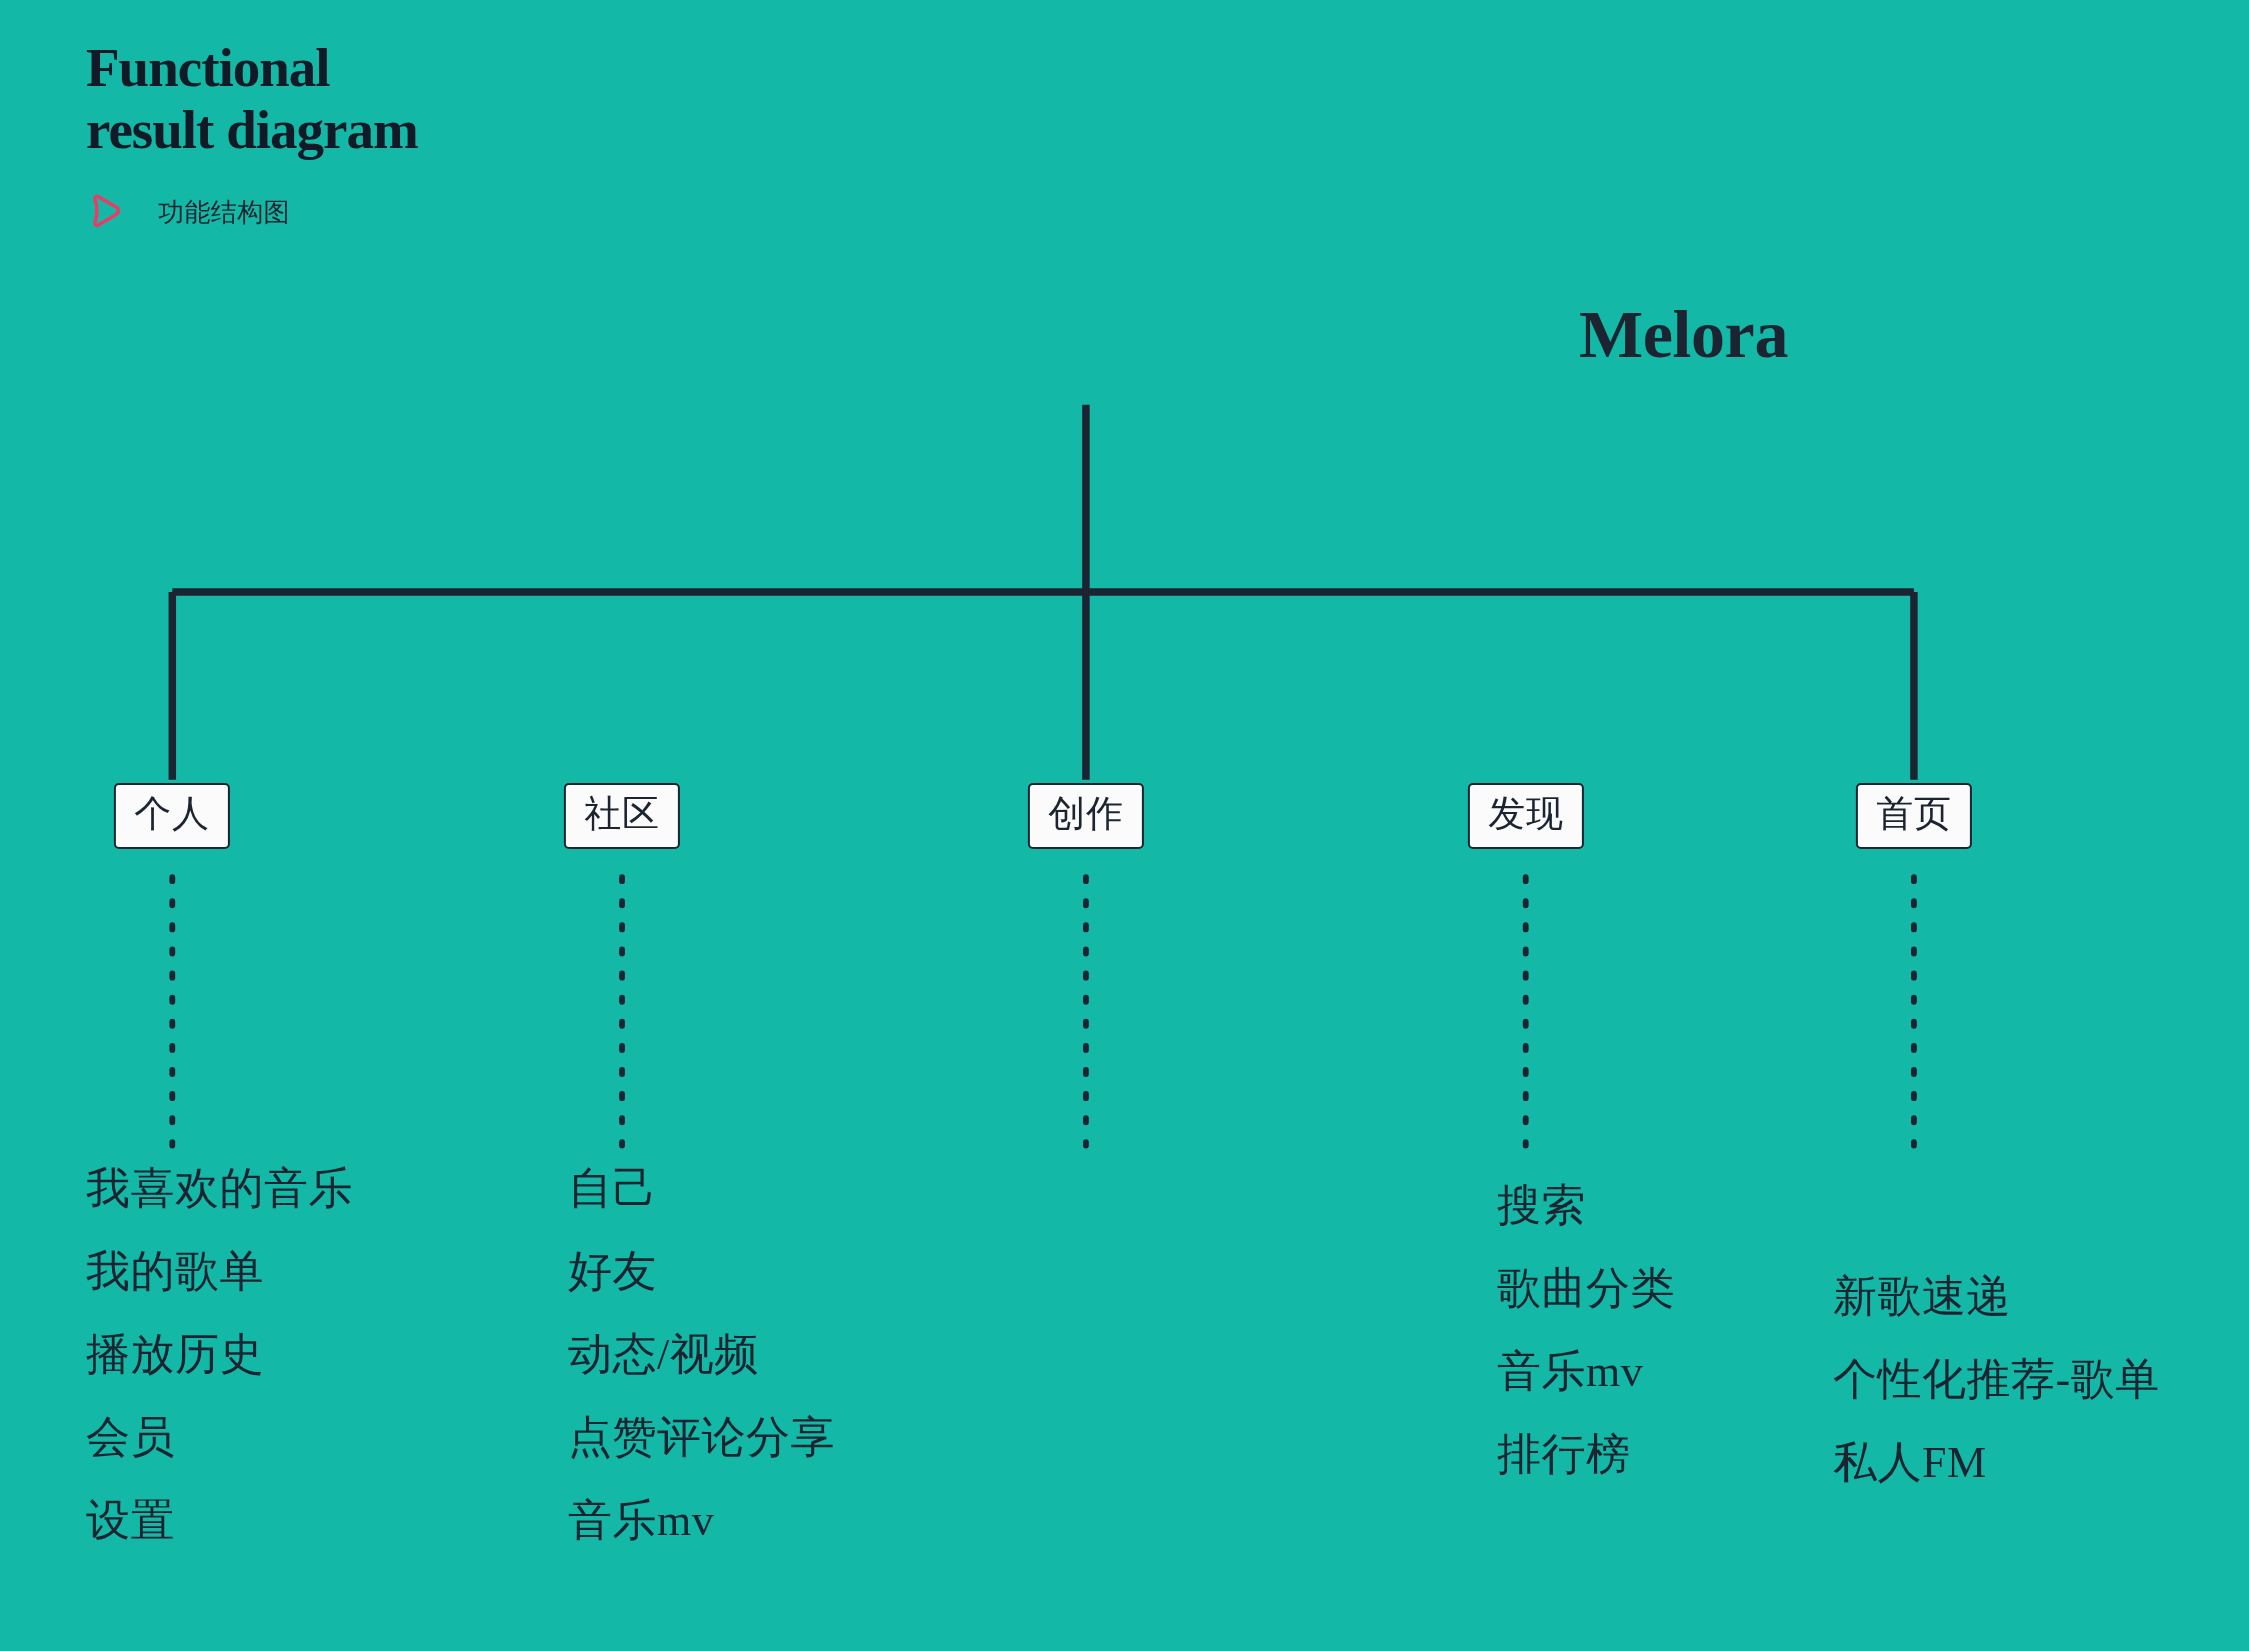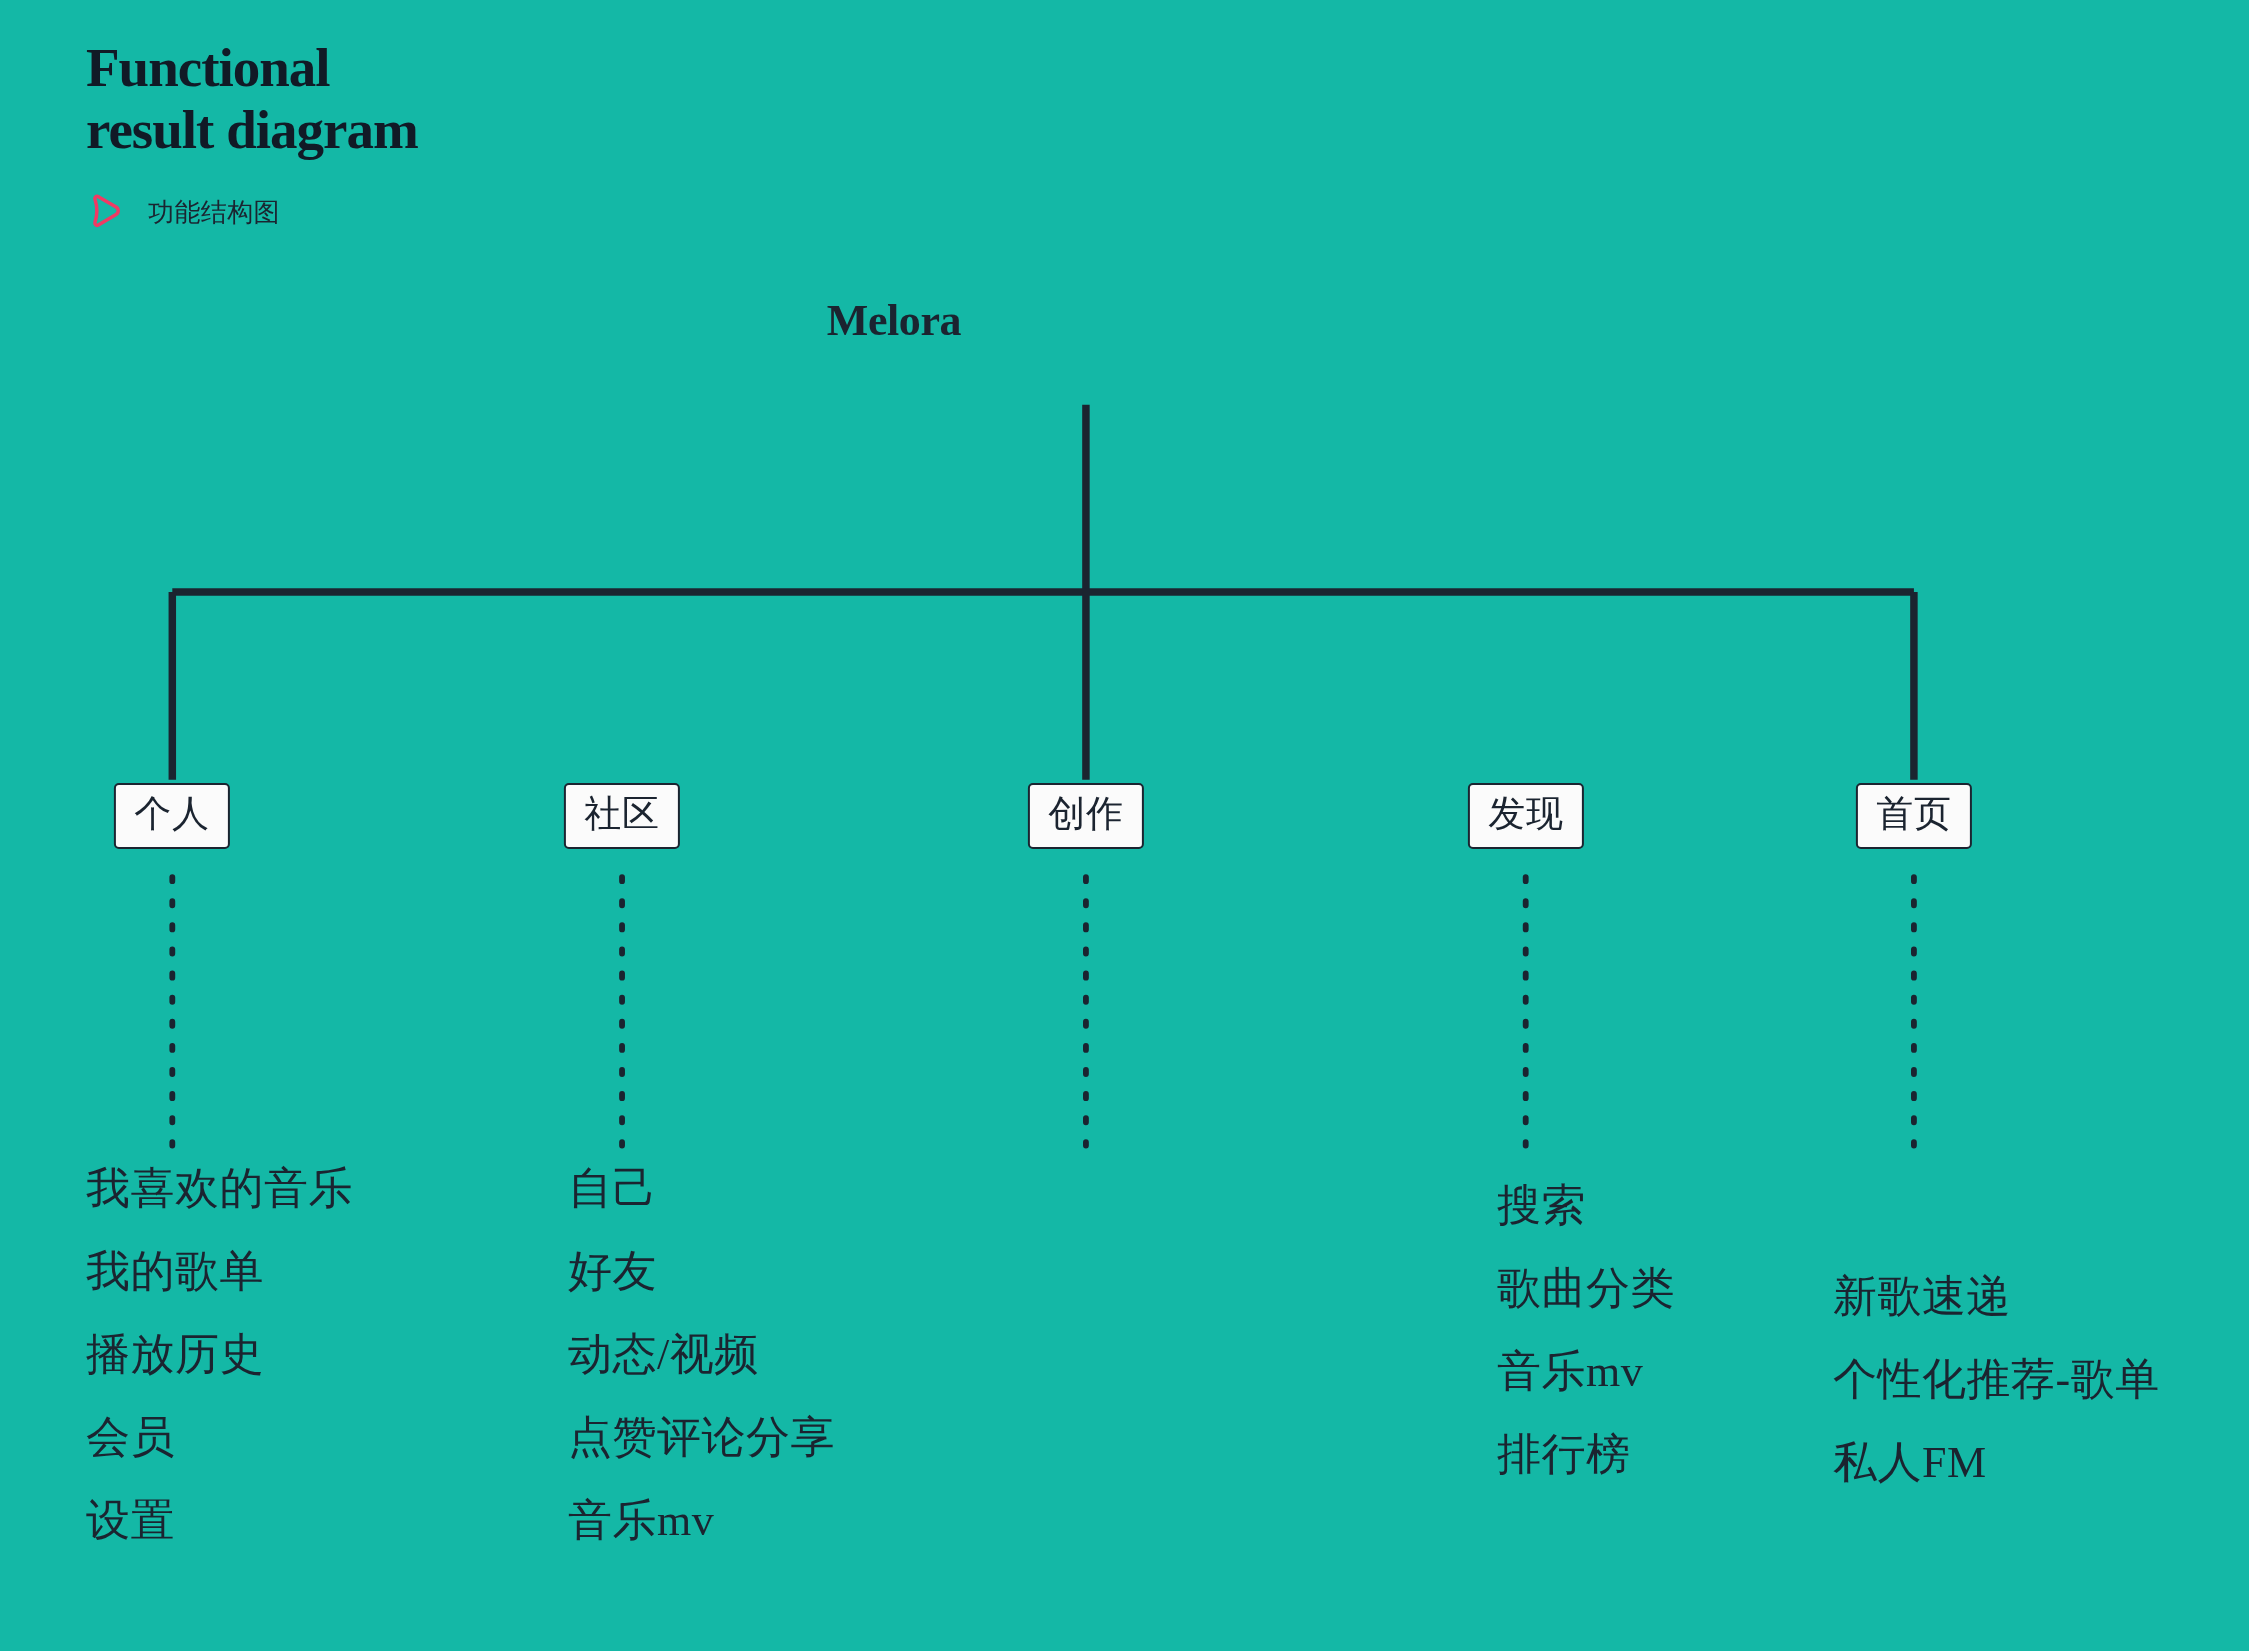--- a/index.html
+++ b/index.html
@@ -30,43 +30,43 @@
     line-height: 1.12;
     letter-spacing: -1px;
     color: #111a26;
     white-space: pre-line;
     margin: 0;
   }
   #subtitle-row {
     display: flex;
     align-items: center;
     margin-top: 33px;
-    gap: 24px;
+    gap: 34px;
   }
   #play-icon {
     width: 38px;
     height: 38px;
     flex: 0 0 auto;
     display: block;
   }
   #subtitle-text {
     font-size: 26px;
     font-weight: 400;
     color: #1b2430;
     letter-spacing: 0.4px;
   }
 
   
   #root-label {
     position: absolute;
     left: 0;
     top: 295px;
     width: 1788px;
-    text-align: center;
-    font-size: 44px;
+    text-align: right;
+    font-size: 68px;
     font-weight: 700;
     letter-spacing: -0.4px;
     color: #1b2430;
   }
 
   
   #wires {
     position: absolute;
     left: 0;
     top: 0;

